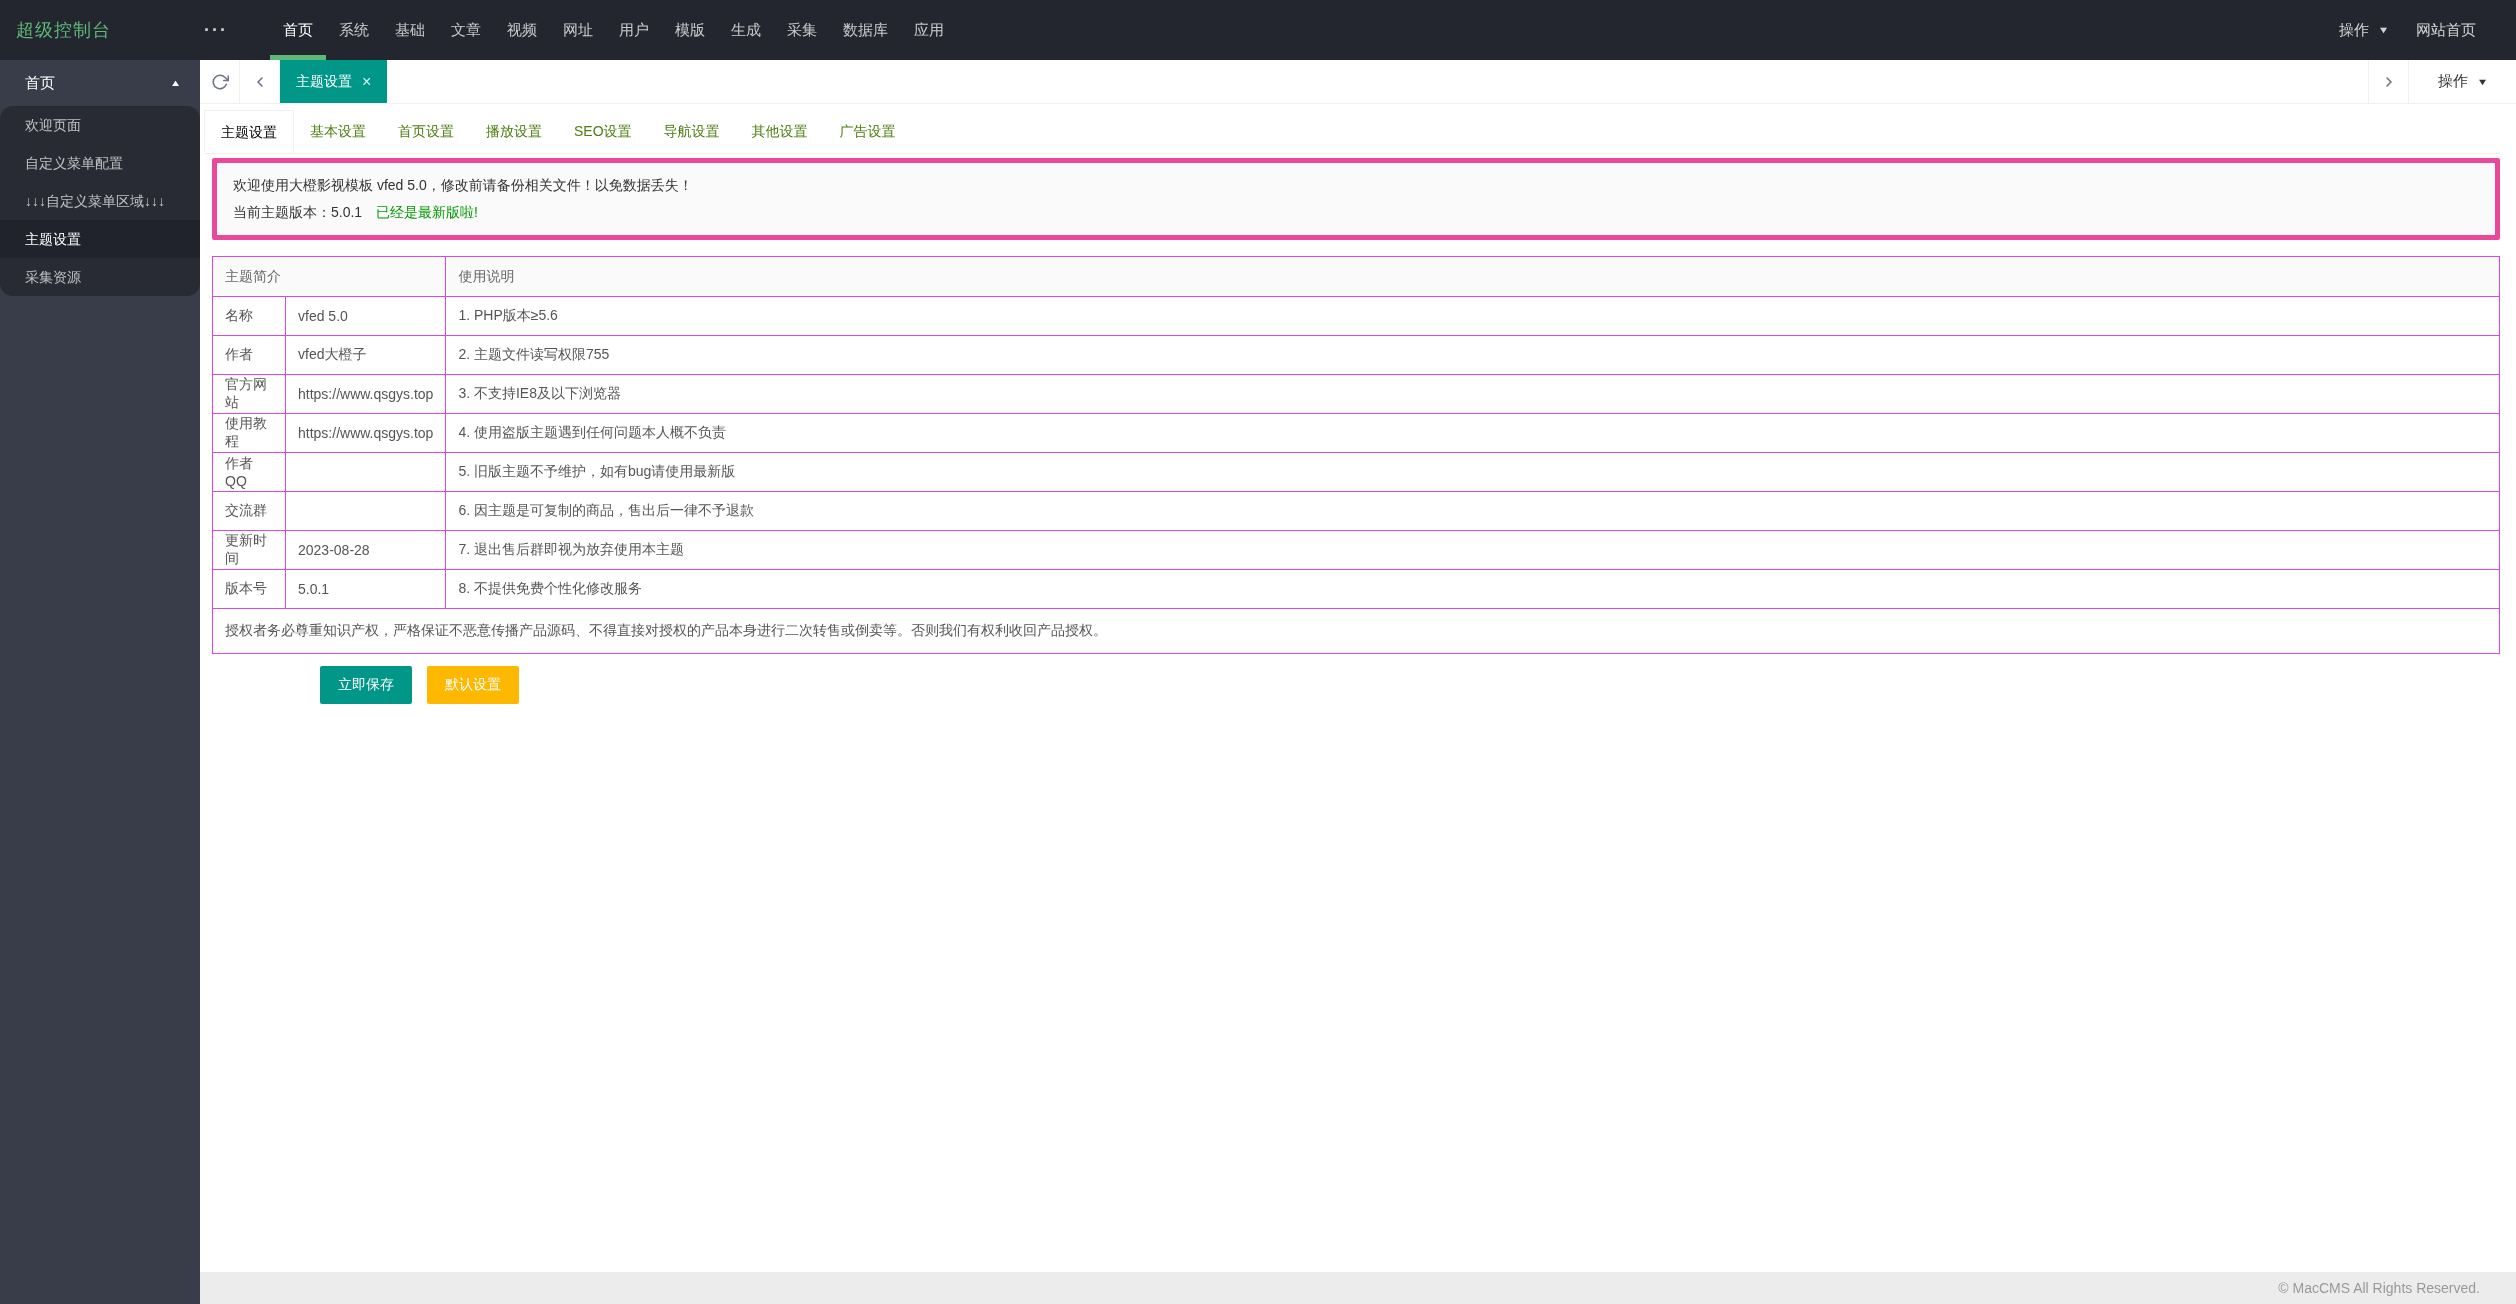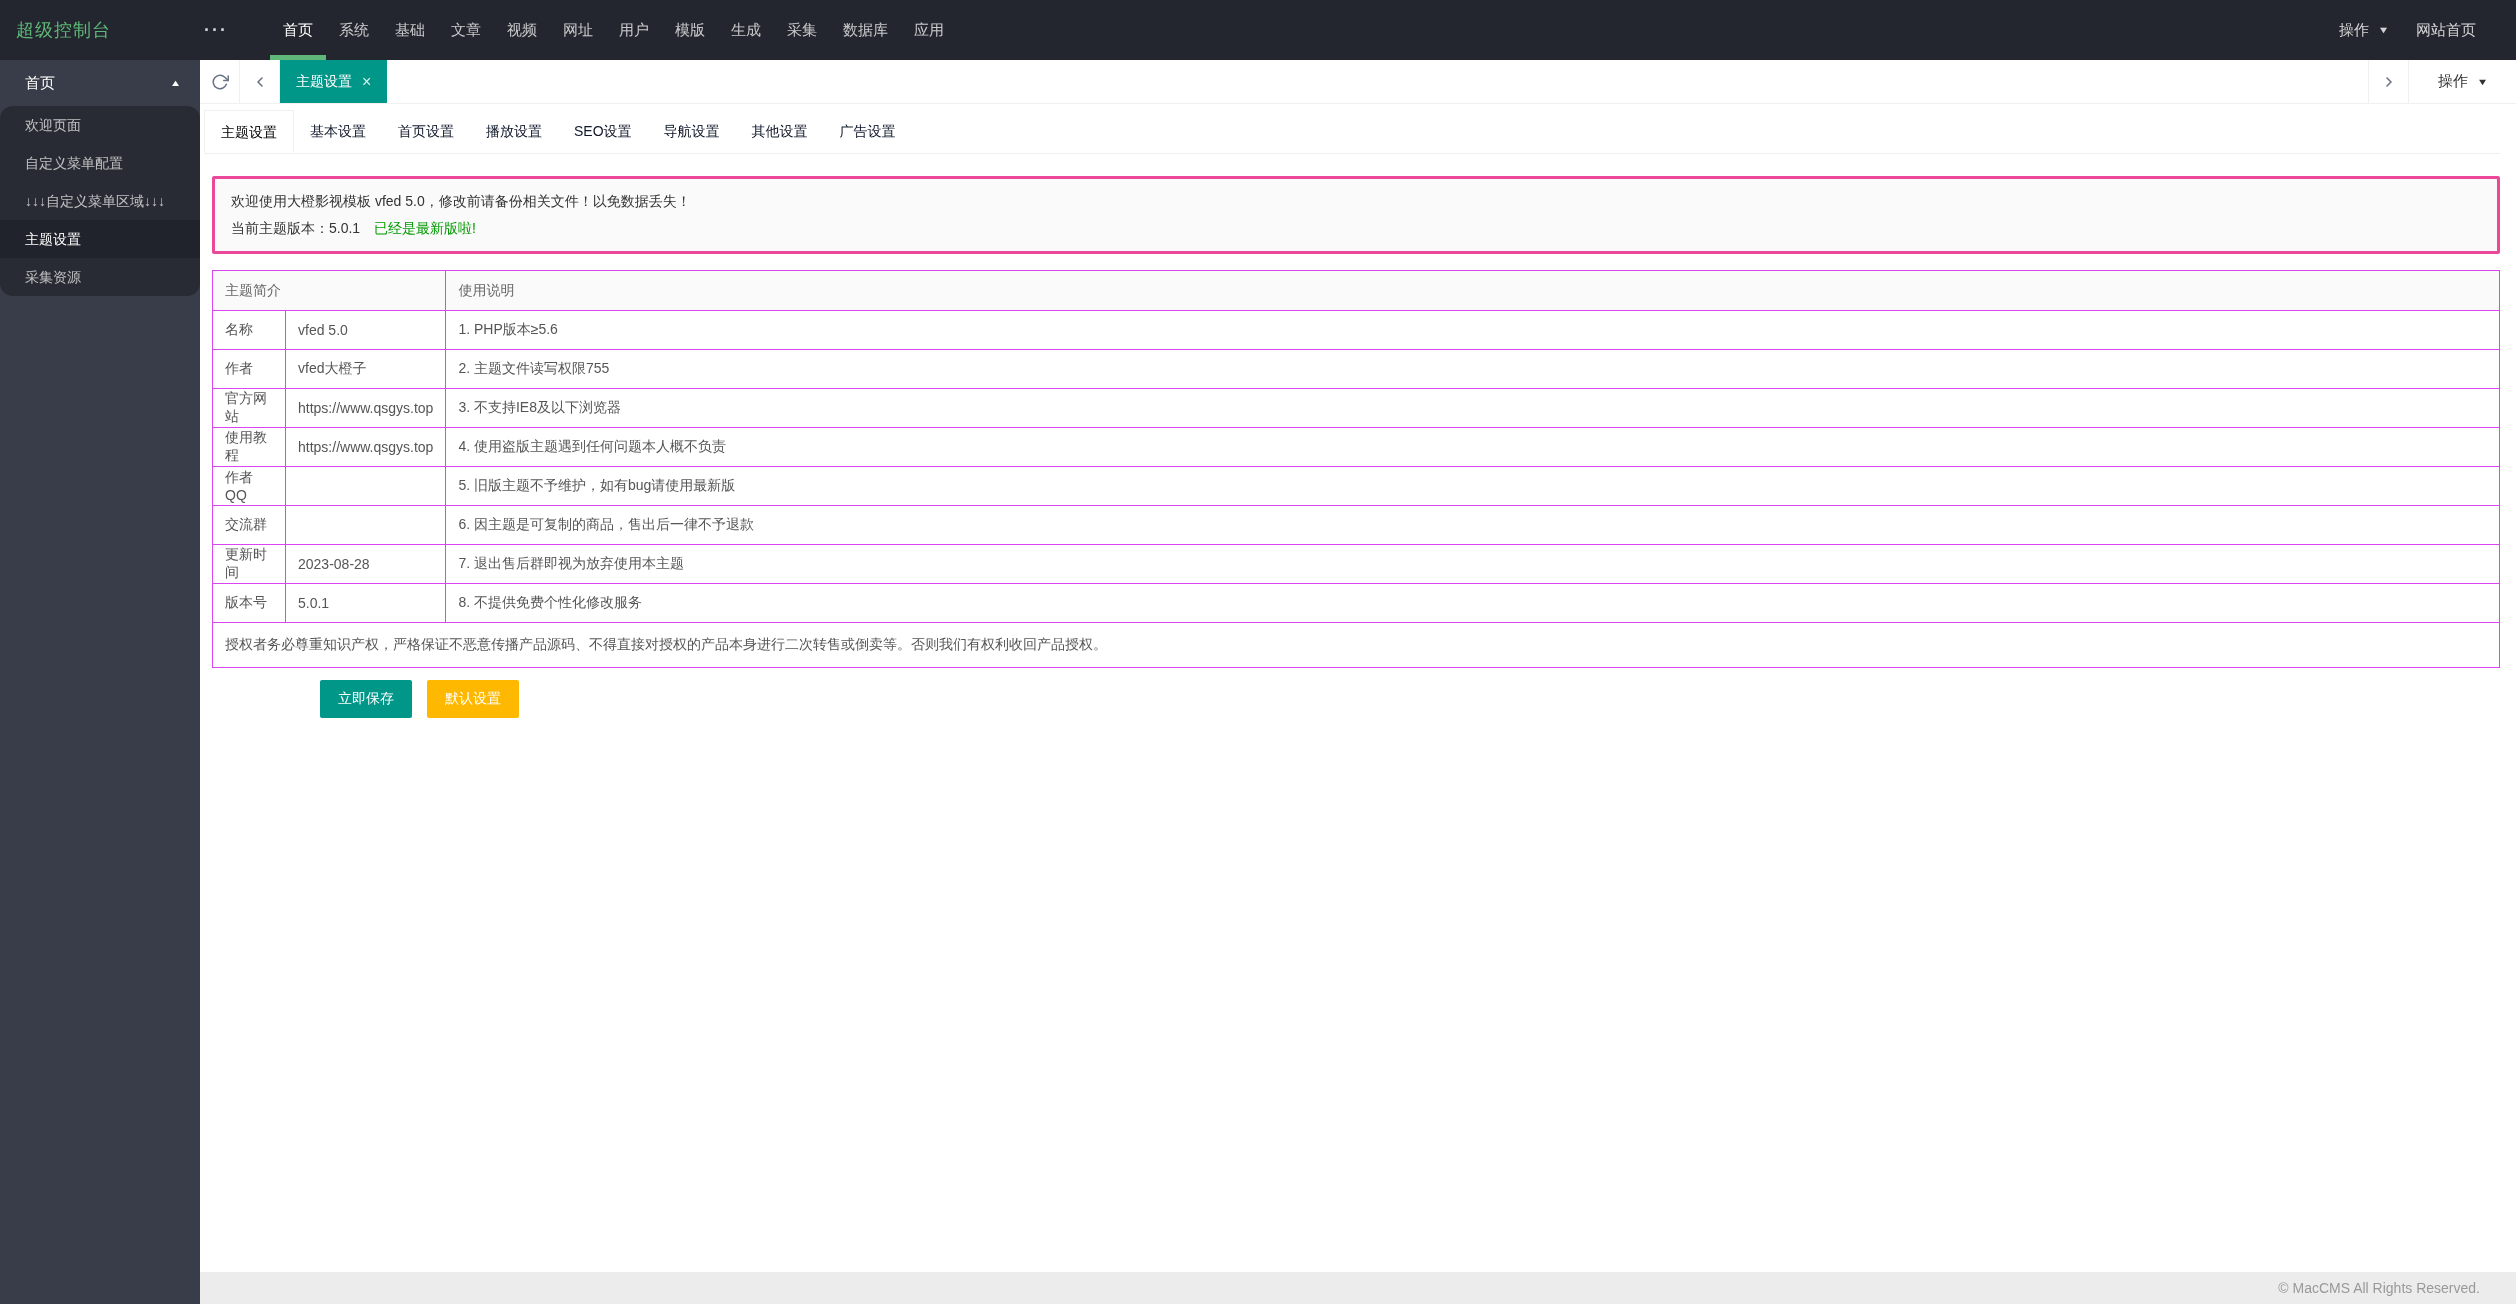--- a/index.html
+++ b/index.html
@@ -89,31 +89,31 @@
   }
   .pt-more .caret-down { color: #333; }
 
   
   .subtabs {
     display: flex; margin: 6px 16px 0 4px;
     border-bottom: 1px solid #f0f0f0;
   }
   .subtab {
     padding: 0 16px; line-height: 42px; height: 43px; font-size: 14px;
-    color: #0f172a; cursor: pointer; white-space: nowrap;
+    color: #4d7c0f; cursor: pointer; white-space: nowrap;
   }
   .subtab.active {
     border: 1px solid #f0f0f0; border-bottom: 1px solid #fff;
     margin-bottom: -1px; background: #fff; color: #000;
   }
 
   
   .notice {
-    margin: 22px 16px 0 12px; padding: 9px 16px;
-    background: #fafafa; border: 3px solid #ec4899; border-radius: 2px;
+    margin: 4px 16px 0 12px; padding: 9px 16px;
+    background: #fafafa; border: 5px solid #ec4899; border-radius: 2px;
     line-height: 27px; color: #333; font-size: 14px;
   }
   .notice .ok { color: #009900; margin-left: 10px; }
 
   
   .info-table {
     width: calc(100% - 28px); margin: 16px 16px 0 12px;
     border-collapse: collapse; font-size: 14px; color: #555;
   }
   .info-table th, .info-table td {

